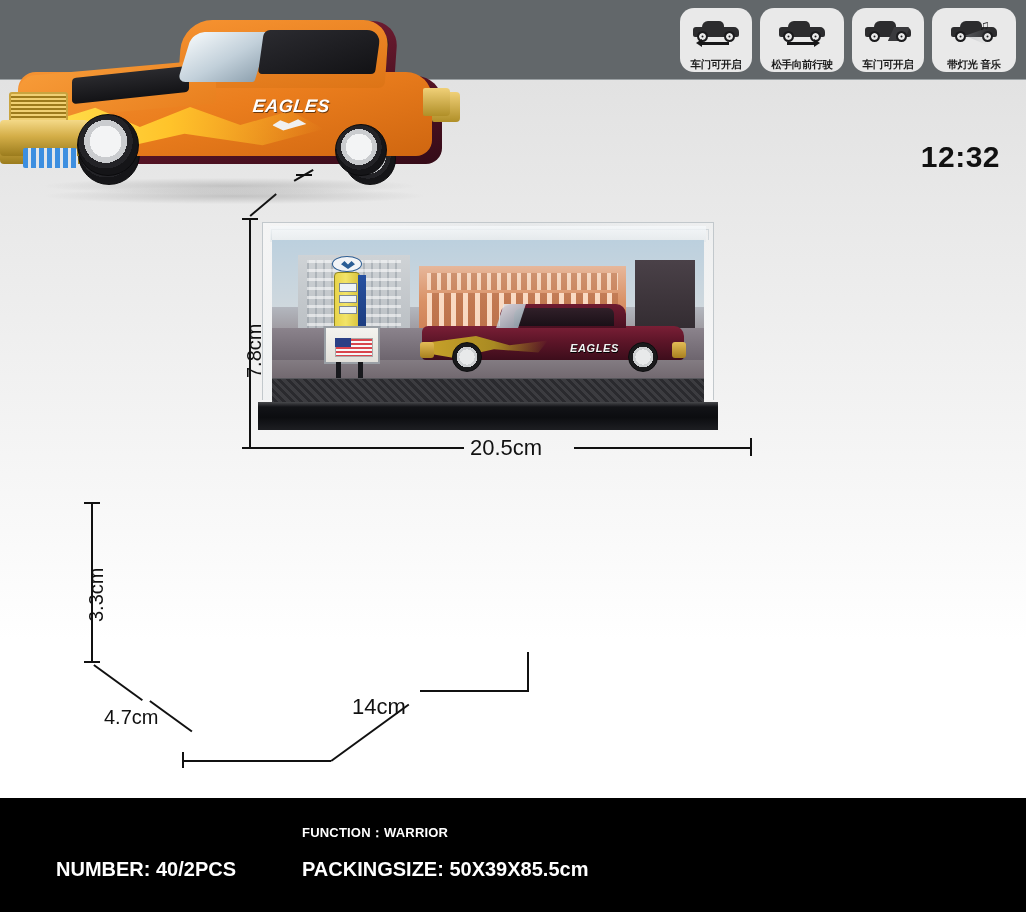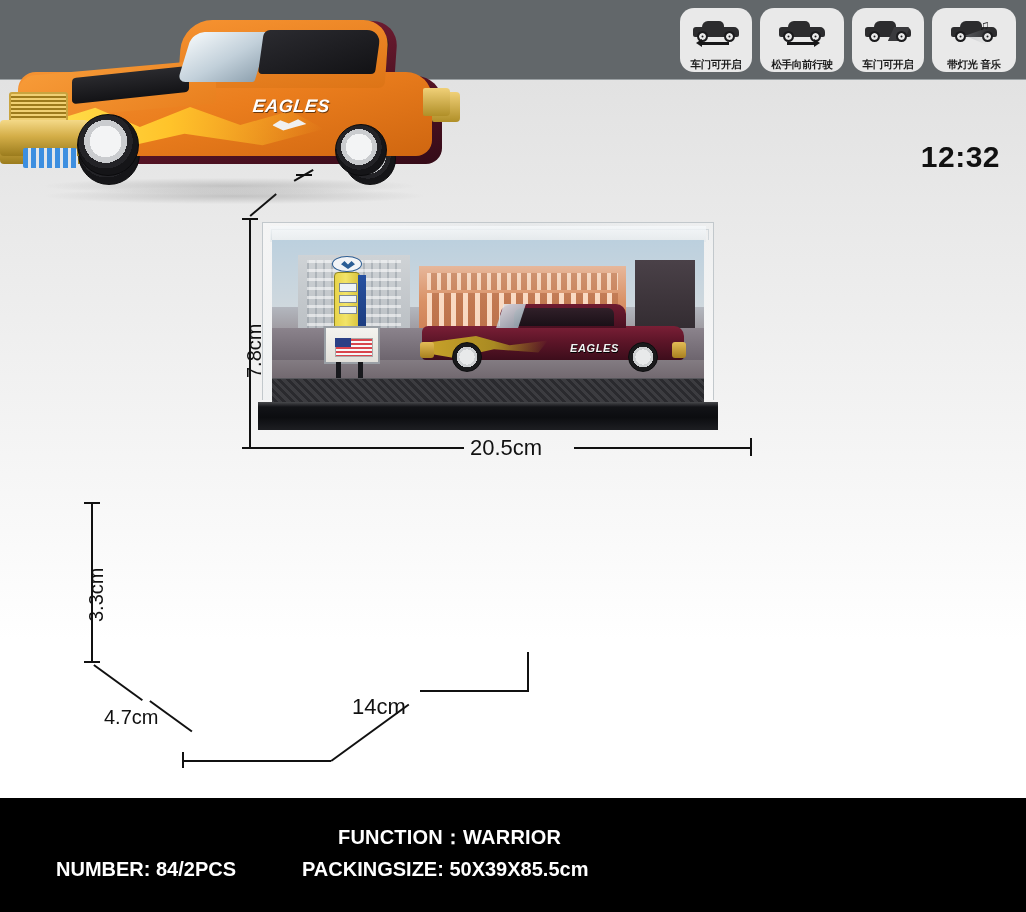--- a/index.html
+++ b/index.html
@@ -417,21 +417,21 @@
   
   .info-bar {
     position:absolute;
     left:0; top:798px;
     width:1026px; height:114px;
     background:#000000;
     color:#ffffff;
   }
   .info-fn {
     position:absolute; left:302px; top:26px;
-    font-size:20px; font-weight:bold; letter-spacing:0.2px;margin-left:36px;
+    font-size:13px; font-weight:bold; letter-spacing:0.2px;
   }
   .info-row2 { position:absolute; left:0; top:60px; width:1026px; height:30px; }
   .info-num  { position:absolute; left:56px;  top:0; font-size:20px; font-weight:bold; }
   .info-pack { position:absolute; left:302px; top:0; font-size:20px; font-weight:bold; }
   .info-gw   { position:absolute; left:726px; top:0; font-size:20px; font-weight:bold; }
 
   
   .mini-car { position:relative; width:46px; height:22px; }
   .mc-body { position:absolute; left:0; bottom:5px; width:46px; height:10px;
              background:#2c2c2e; border-radius:3px 5px 2px 2px; }
@@ -644,16 +644,16 @@
     <span>EAGLES</span>
     <span class="bird"></span>
   </div>
   <div class="c3-wheel fw"></div>
   <div class="c3-wheel rw"></div>
 </div>
 
 <div class="info-bar">
   <div class="info-fn">FUNCTION：WARRIOR</div>
   <div class="info-row2">
-    <span class="info-num">NUMBER:  84/2PCS</span>
+    <span class="info-num">NUMBER:  40/2PCS</span>
     <span class="info-pack">PACKINGSIZE: 50X39X85.5cm</span>
   </div>
 </div>
 
 </body></html>

